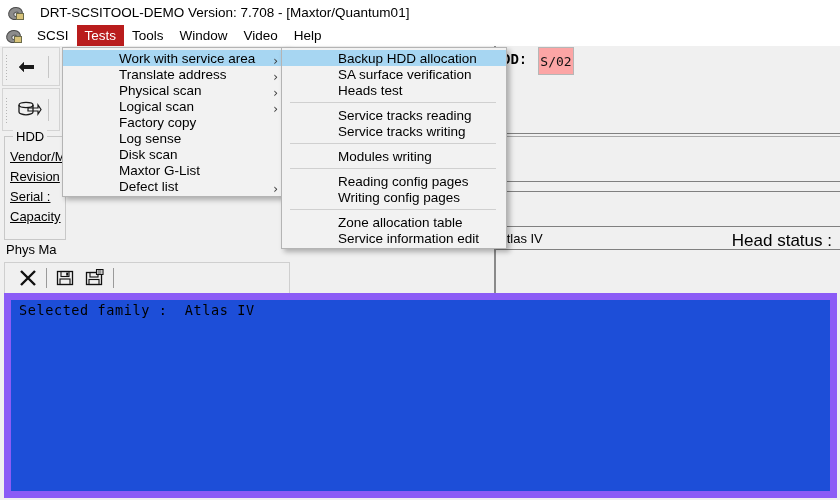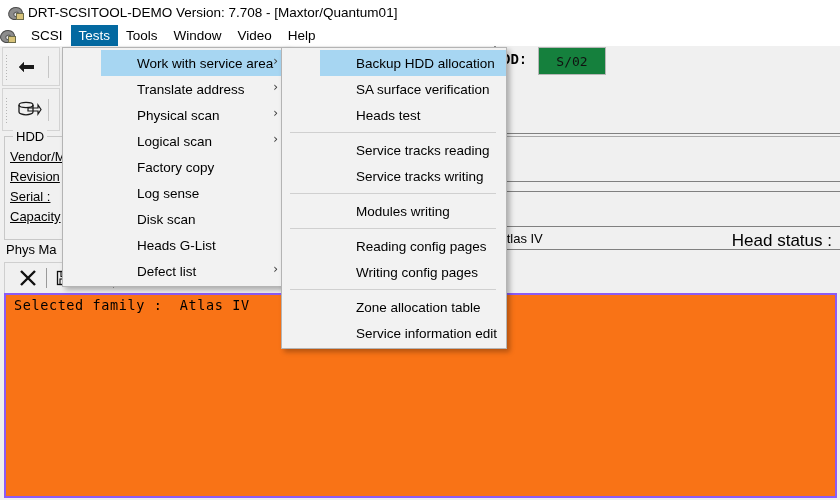--- a/index.html
+++ b/index.html
@@ -14,21 +14,21 @@
   }
   .app{position:absolute;inset:0;background:#f0f0f0;}
 
   
   .titlebar{
     position:absolute;left:0;top:0;width:840px;height:25px;
     background:#ffffff;
     display:flex;align-items:center;
     padding-left:8px;box-sizing:border-box;
   }
-  .titlebar .ttext{font-size:13.5px;color:#000;margin-left:4px;letter-spacing:0px;}
+  .titlebar .ttext{font-size:13.5px;color:#000;margin-left:16px;letter-spacing:0px;}
 
   
   .appicon{width:16px;height:14px;position:relative;display:inline-block;flex:0 0 auto;}
   .appicon .disc{
     position:absolute;left:0;top:1px;width:13px;height:11px;border-radius:50%;
     background:#8c8c8c;border:1px solid #4a4a4a;
     transform:rotate(-18deg);
   }
   .appicon .disc:after{
     content:"";position:absolute;left:4px;top:3.5px;width:4px;height:3.5px;border-radius:50%;
@@ -37,28 +37,28 @@
   .appicon .tag{
     position:absolute;right:0px;bottom:0px;width:6px;height:5px;background:#d8c37a;
     border:1px solid #6b6b4a;
   }
 
   
   .menubar{
     position:absolute;left:0;top:25px;width:840px;height:21px;
     background:#ffffff;
     display:flex;align-items:center;
-    box-sizing:border-box;
+    padding-left:6px;box-sizing:border-box;
   }
   .menubar .appicon{margin-right:7px;margin-top:1px;}
   .menu-item{
     height:21px;line-height:21px;padding:0 8px;font-size:13.5px;color:#000;
     white-space:nowrap;cursor:default;
   }
-  .menu-item.active{background:#0369a1;color:#ffffff;}
+  .menu-item.active{background:#b91c1c;color:#ffffff;}
 
   
   .tb1{
     position:absolute;left:2px;top:47px;width:58px;height:39px;
     background:#f0f0f0;border:1px solid #d4d4d4;box-sizing:border-box;
     display:flex;align-items:center;
   }
   .tb2{
     position:absolute;left:2px;top:88px;width:58px;height:43px;
     background:#f0f0f0;border:1px solid #d4d4d4;box-sizing:border-box;
@@ -86,64 +86,64 @@
 
   
   .rightpanel{
     position:absolute;left:494px;top:46px;width:346px;height:248px;
     background:#f0f0f0;
     border-left:2px solid #8a8a8a;
     box-sizing:border-box;
   }
   .hddlabel{position:absolute;left:502px;top:52px;font-size:14px;font-weight:bold;color:#000;font-family:Liberation Mono, monospace;}
   .hddbox{
-    position:absolute;left:538px;top:47px;width:68px;height:28px;
-    background:#15803d;border:1px solid #b6b6b6;box-sizing:border-box;
+    position:absolute;left:538px;top:47px;width:36px;height:28px;
+    background:#fca5a5;border:1px solid #b6b6b6;box-sizing:border-box;
     display:flex;align-items:center;justify-content:center;
     font-family:"DejaVu Sans Mono", monospace;font-size:13px;color:#111;
   }
   .hr{position:absolute;height:1px;background:#808080;}
   .hr.sub{background:#a8a8a8;}
   .familytext{position:absolute;left:498px;top:231px;font-size:13px;color:#000;}
   .headstatus{position:absolute;right:8px;top:231px;font-size:17px;color:#000;}
 
   
   .logtb{
     position:absolute;left:4px;top:262px;width:286px;height:31px;
     background:#f0f0f0;border:1px solid #cfcfcf;border-bottom:none;box-sizing:border-box;
     display:flex;align-items:center;padding-left:8px;
   }
   .logbtn{width:30px;height:26px;display:flex;align-items:center;justify-content:center;}
   .logsep{width:1px;height:20px;background:#9a9a9a;margin:0 3px;}
 
   
   .logarea{
     position:absolute;left:4px;top:293px;width:833px;height:205px;
-    background:#f97316;border:2px solid #8b5cf6;box-sizing:border-box;
+    background:#1d4ed8;border:7px solid #8b5cf6;box-sizing:border-box;
     overflow:hidden;
   }
   .logarea .line{
     font-family:"DejaVu Sans Mono", monospace;font-size:13.5px;color:#000;
     padding:2px 0 0 8px;white-space:pre;letter-spacing:0.6px;
   }
   .logscroll-left{position:absolute;left:0;top:293px;width:4px;height:205px;background:#f0f0f0;}
 
   
   .menu{
     position:absolute;background:#f2f2f2;border:1px solid #b4b4b4;
     box-sizing:border-box;z-index:50;
     box-shadow:3px 3px 5px rgba(0,0,0,.28);
     padding:2px 0;
   }
   #tests-menu{left:62px;top:47px;width:227px;}
   #sub-menu{left:281px;top:47px;width:226px;}
   .mrow{
-    height:26px;display:flex;align-items:center;
-    padding-left:36px;padding-right:10px;font-size:13.5px;color:#000;
-    white-space:nowrap;position:relative;cursor:default;margin-left:38px;
+    height:16px;display:flex;align-items:center;
+    padding-left:56px;padding-right:10px;font-size:13.5px;color:#000;
+    white-space:nowrap;position:relative;cursor:default;
   }
   .mrow.hl{background:#a7d6f2;}
   .mrow .arrow{position:absolute;right:10px;top:0;height:22px;line-height:22px;
     font-size:12px;color:#3a3a3a;font-family:"DejaVu Sans", sans-serif;}
   .msep{height:1px;background:#d0d0d0;margin:4px 10px 4px 8px;}
 
   
   .edge{position:absolute;left:0;top:47px;width:3px;height:250px;background:#f0f0f0;}
 </style>
 </head>
@@ -275,21 +275,21 @@
     <div class="mrow">
       <span>Factory copy</span>
     </div>
     <div class="mrow">
       <span>Log sense</span>
     </div>
     <div class="mrow">
       <span>Disk scan</span>
     </div>
     <div class="mrow">
-      <span>Heads G-List</span>
+      <span>Maxtor G-List</span>
     </div>
     <div class="mrow">
       <span>Defect list</span>
       <span class="arrow">›</span>
     </div>
   </div>
 
   <div class="menu" id="sub-menu">
     <div class="mrow hl">
       <span>Backup HDD allocation</span>

